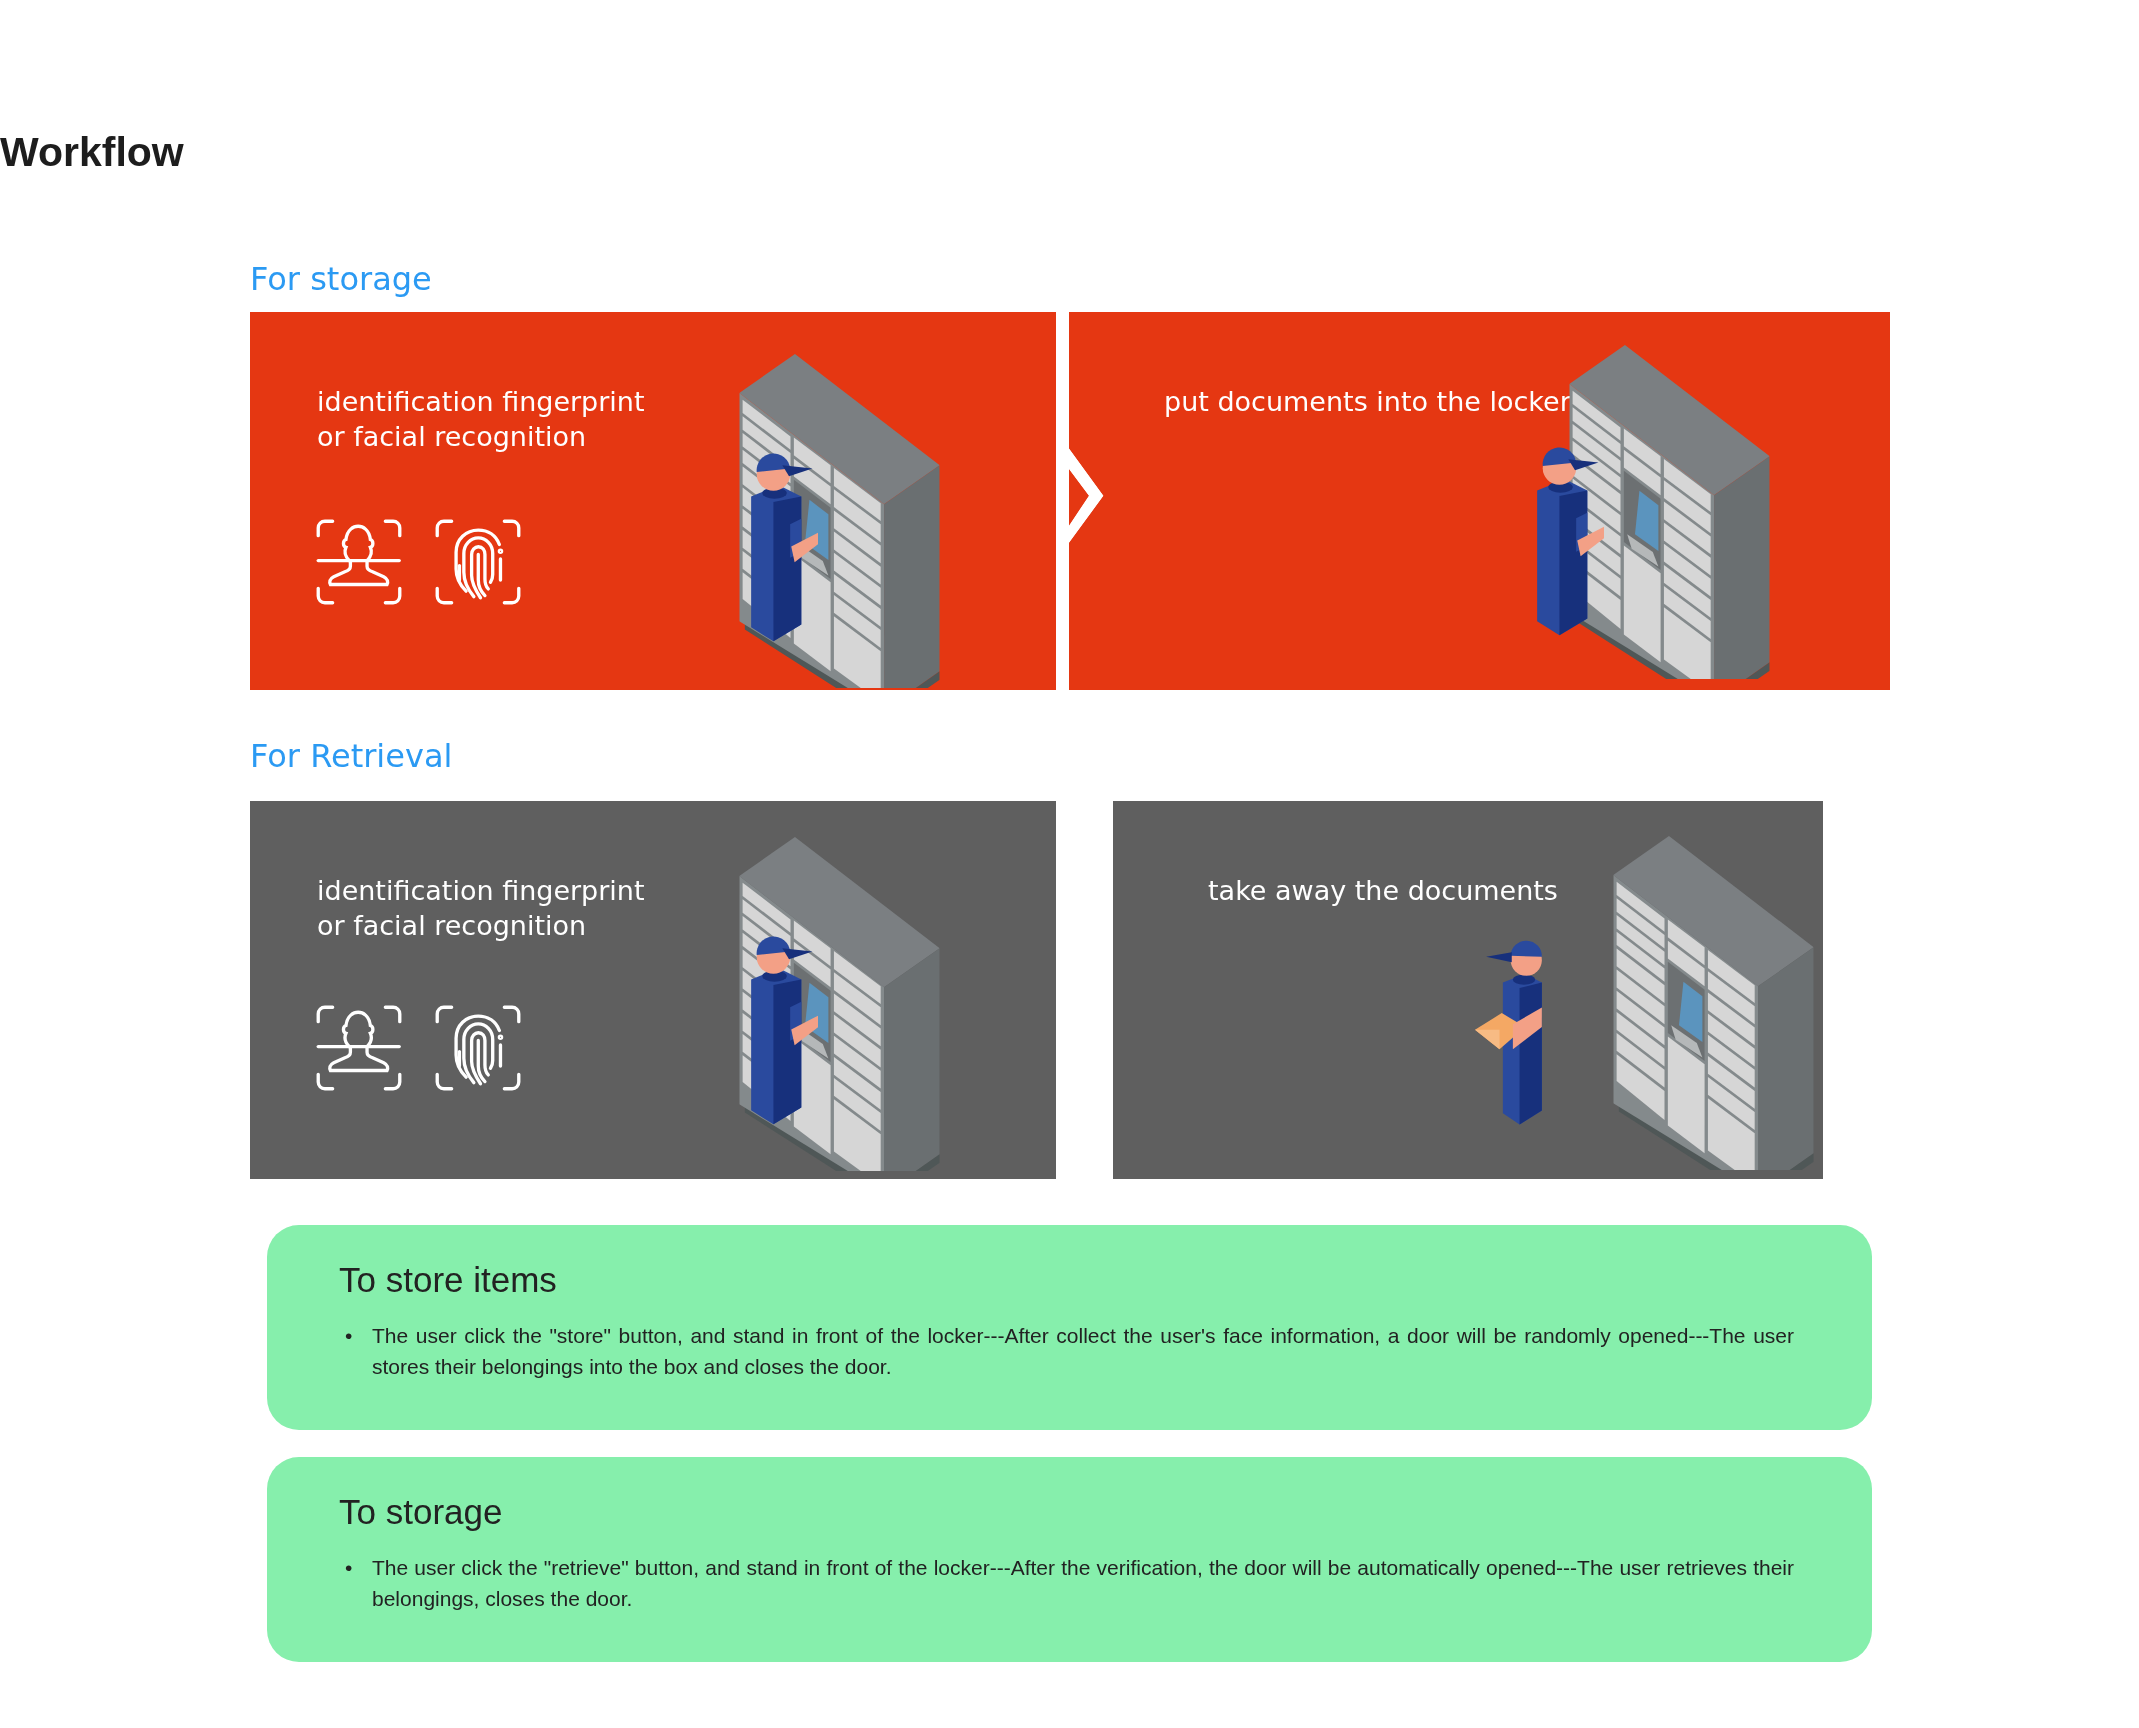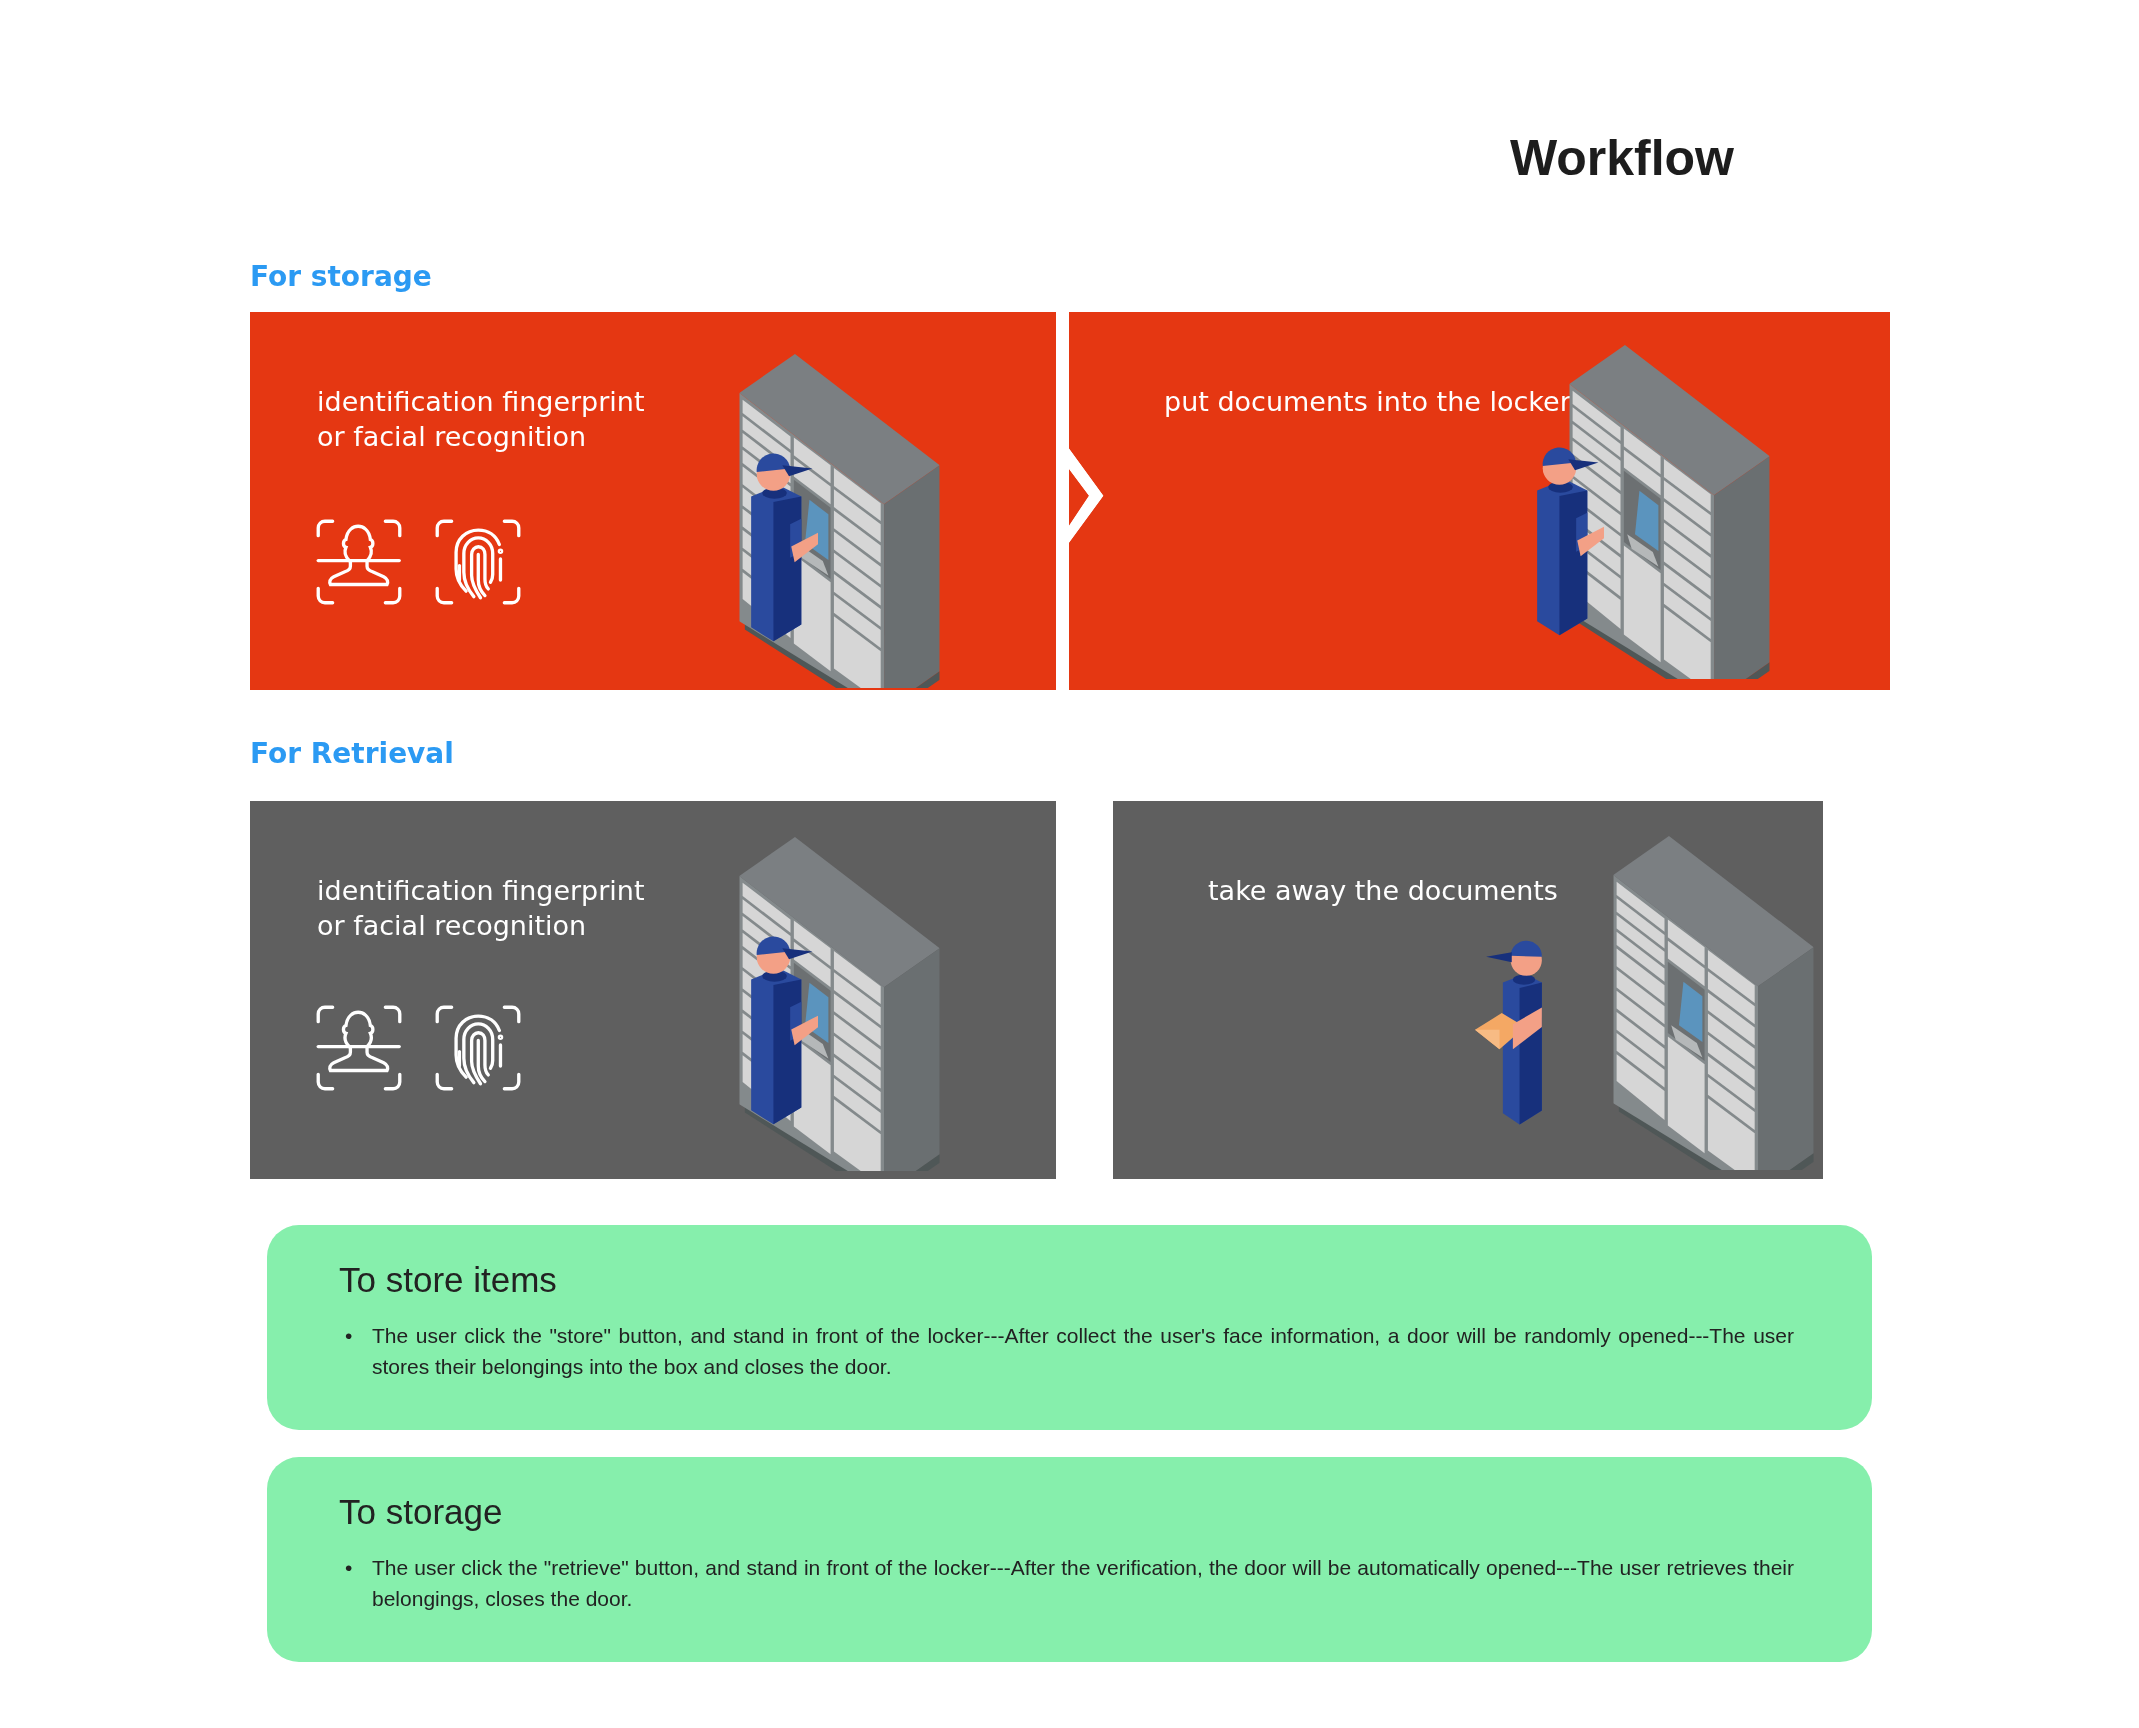--- a/index.html
+++ b/index.html
@@ -1,26 +1,26 @@
 <!DOCTYPE html>
 <html style="font-size:9px"><head>
 <meta charset="utf-8">
 <style>
   * { box-sizing: border-box; margin: 0; padding: 0; }
   html, body { width: 2140px; height: 1729px; background: #ffffff; overflow: hidden; }
   body { position: relative; font-family: "Liberation Sans", "DejaVu Sans", sans-serif; color: #1d1d1d; }
 
   .page-title {
     position: absolute; left: 0; width: 1734px; top: 129px;
-    text-align: right; font-size: 50px; font-weight: bold; color: #1d1d1d;
+    text-align: left; font-size: 41px; font-weight: bold; color: #1d1d1d;
     letter-spacing: 0px;
   }
   .section-label {
-    position: absolute; left: 250px; font-size: 28px; color: #2b9af3;
-    font-family: "DejaVu Sans", sans-serif; font-weight: bold;
+    position: absolute; left: 250px; font-size: 32px; color: #2b9af3;
+    font-family: "DejaVu Sans", sans-serif; font-weight: normal;
   }
   .panel {
     position: absolute; height: 378px; overflow: hidden;
   }
   .panel.red { background: #e53712; }
   .panel.gray { background: #5f5f5f; }
   .panel-text {
     position: absolute; left: 67px; top: 72px; color: #ffffff;
     font-size: 27px; line-height: 35px; font-family: "DejaVu Sans", sans-serif;
   }

